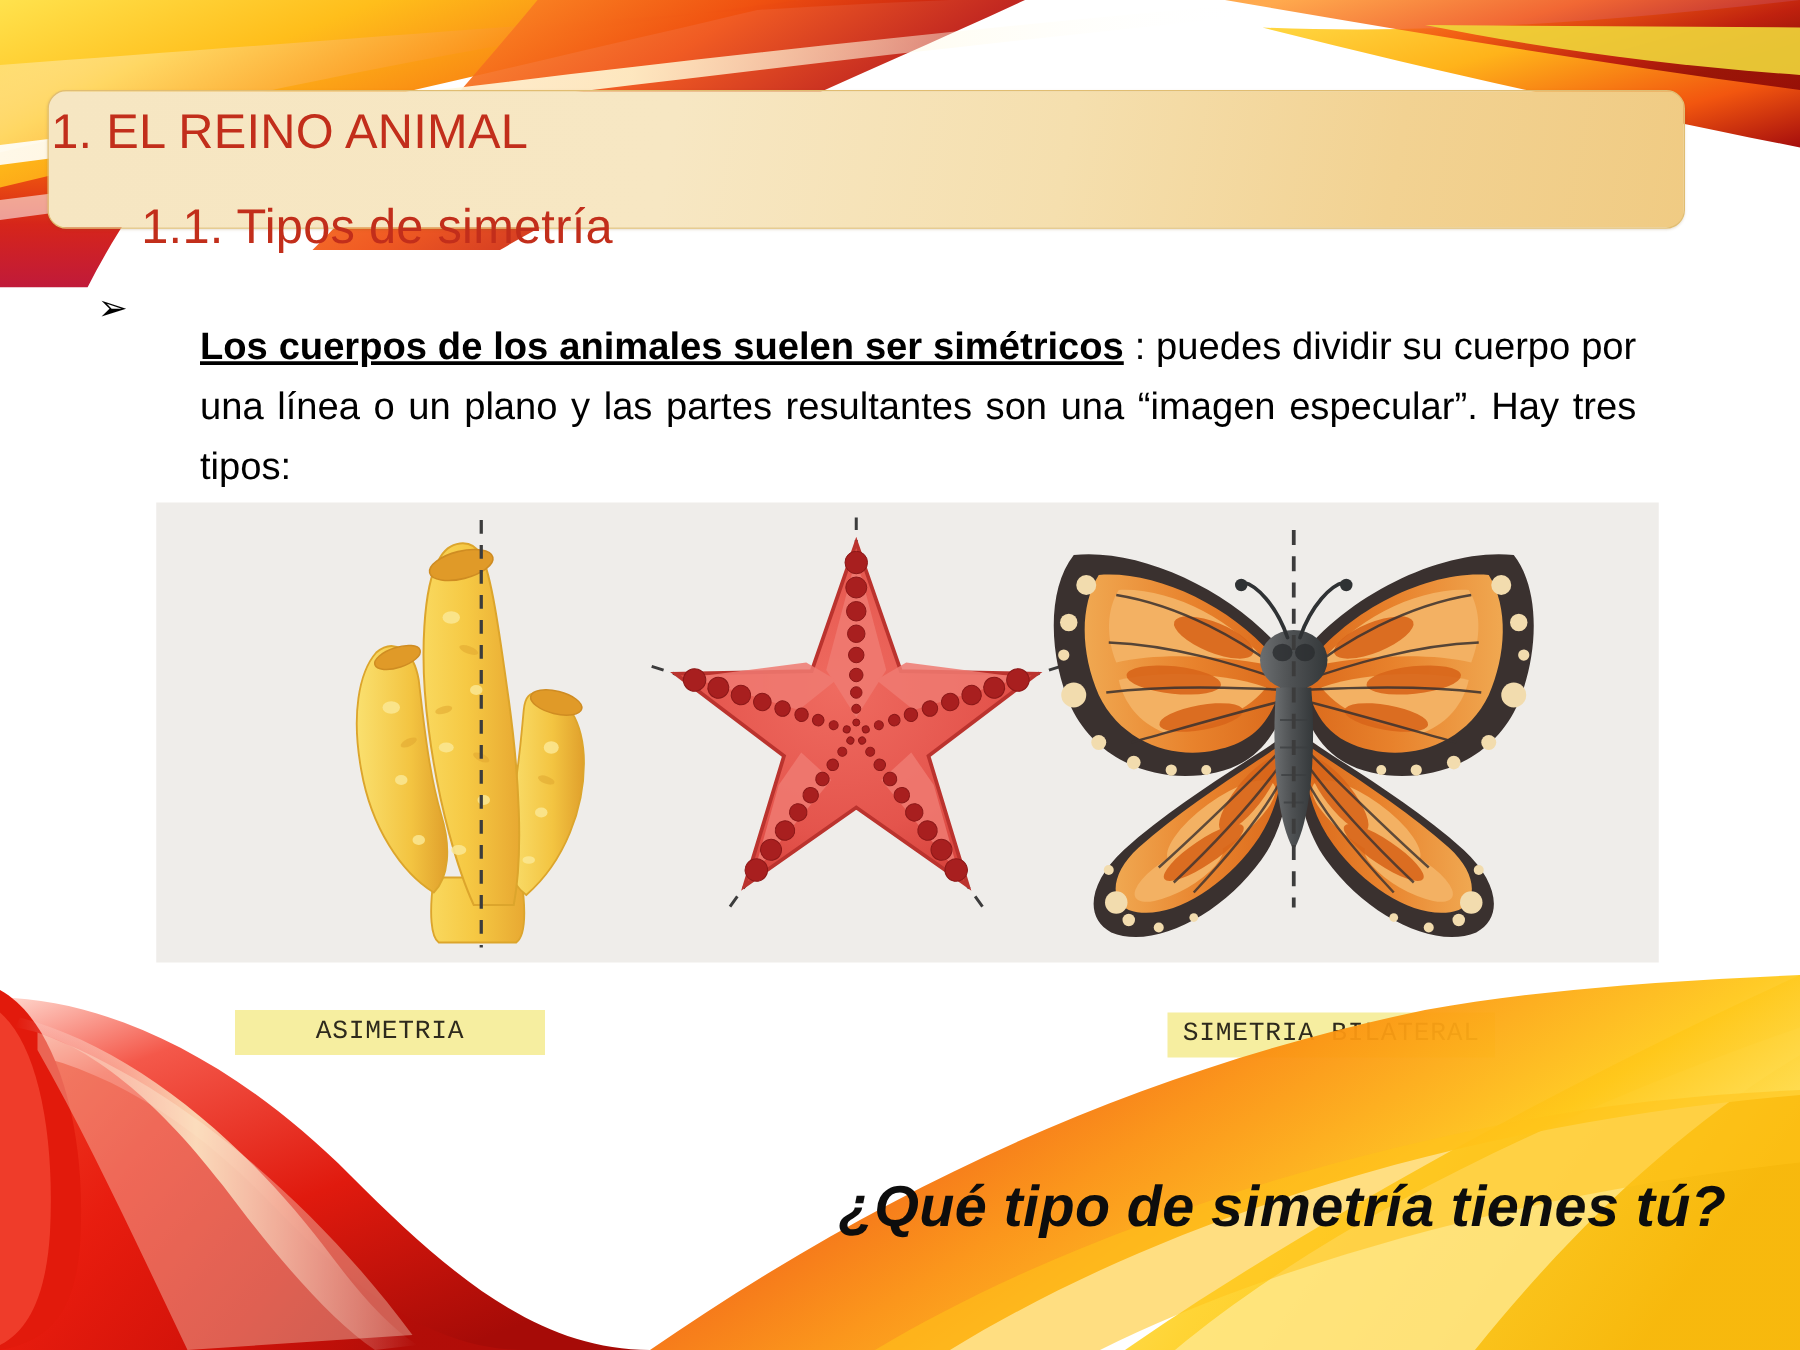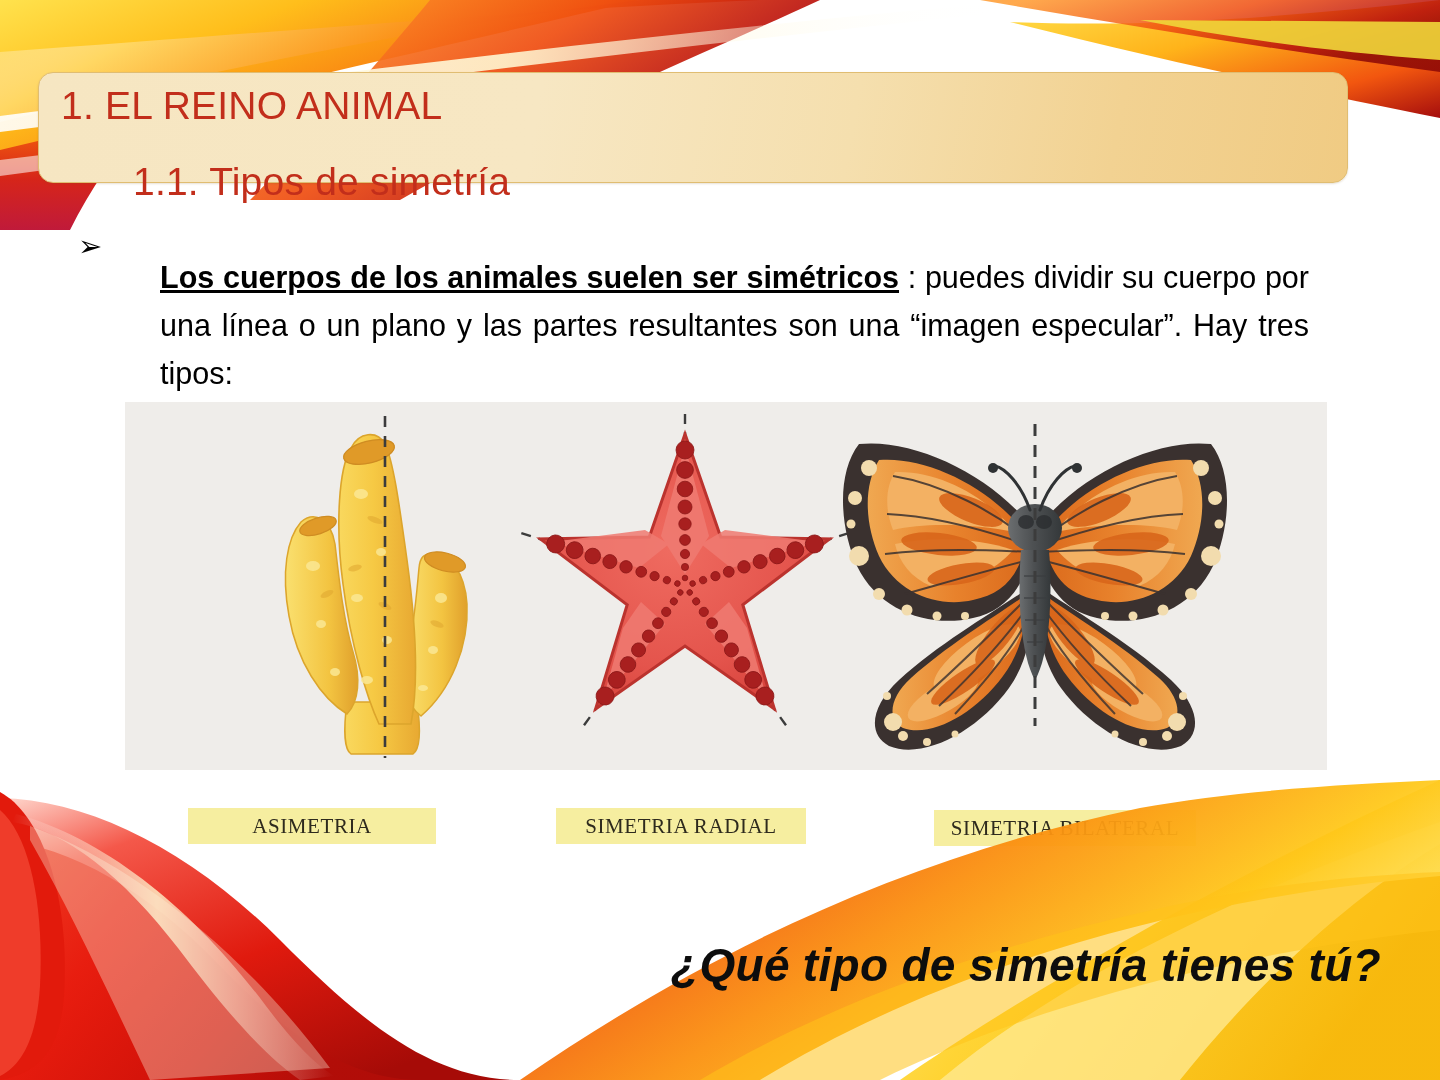--- a/index.html
+++ b/index.html
@@ -39,21 +39,21 @@
     box-sizing: border-box;
     border: 1px solid #e0bd72;
     border-radius: 15px;
     background: linear-gradient(100deg,
         #f6e6c2 0%,
         #f7e7c3 38%,
         #f5dfae 62%,
         #f2d292 82%,
         #f0cb83 100%);
     box-shadow: 0 1px 2px rgba(120,90,30,.18);
-    padding: 9px 0 0 22px;
+    padding: 9px 0 0 2px;
   }
   .title-line {
     color: #c22e1b;
     font-size: 39px;
     line-height: 47px;
     letter-spacing: .2px;
     white-space: nowrap;
   }
   .title-line.sub { padding-left: 72px; margin-top: 29px; }
 
@@ -107,21 +107,21 @@
   .caption {
     position: absolute;
     top: 808px;
     height: 36px;
     line-height: 36px;
     background: #f6eea0;
     color: #2e2a1d;
     font-size: 21px;
     letter-spacing: .6px;
     text-align: center;
-    font-family: Liberation Serif, serif;
+    font-family: Liberation Mono, monospace;
     font-stretch: condensed;
   }
   #caption-asimetria        { left: 188px;  width: 248px; }
   #caption-radial           { left: 556px;  width: 250px; }
   #caption-bilateral        { left: 934px;  width: 262px; top: 810px; }
 
   
   #question {
     position: absolute;
     left: 655px;
@@ -463,21 +463,20 @@
           <circle cx="-42" cy="-104" r="5" fill="#2f3234"></circle>
           <circle cx="42" cy="-104" r="5" fill="#2f3234"></circle>
 
           <line x1="0" y1="-148" x2="0" y2="154" stroke="#3c3c3c" stroke-width="3" stroke-dasharray="12 9"></line>
         </g>
       </svg>
     </div>
   </div>
 
   <div class="caption" id="caption-asimetria">ASIMETRIA</div>
-  <div class="caption" id="caption-radial">SIMETRIA RADIAL</div>
   <div class="caption" id="caption-bilateral">SIMETRIA BILATERAL</div>
 
   <svg id="deco-bottom" viewBox="0 0 1440 300" preserveAspectRatio="none">
     <defs>
       <linearGradient id="bg-red1" x1="0" y1="0" x2="1" y2="0.4">
         <stop offset="0%" stop-color="#ef3b20"></stop>
         <stop offset="35%" stop-color="#e81c0e"></stop>
         <stop offset="70%" stop-color="#d21209"></stop>
         <stop offset="100%" stop-color="#b20d08"></stop>
       </linearGradient>

